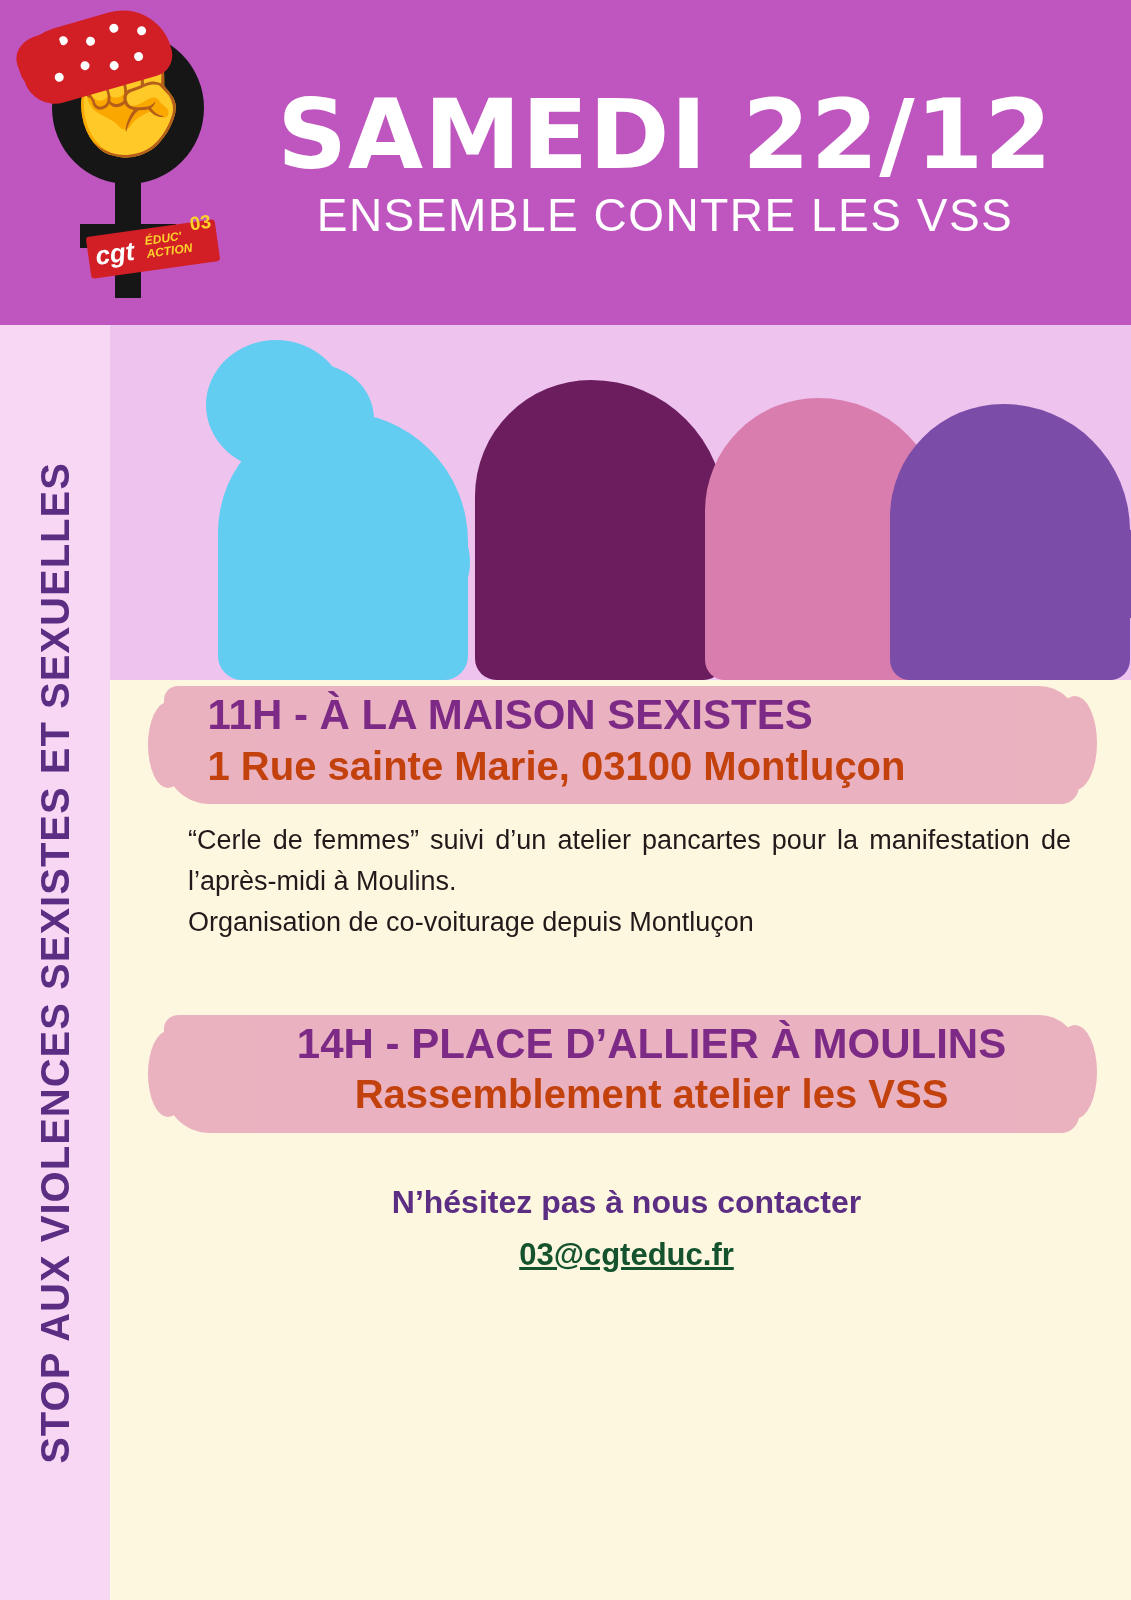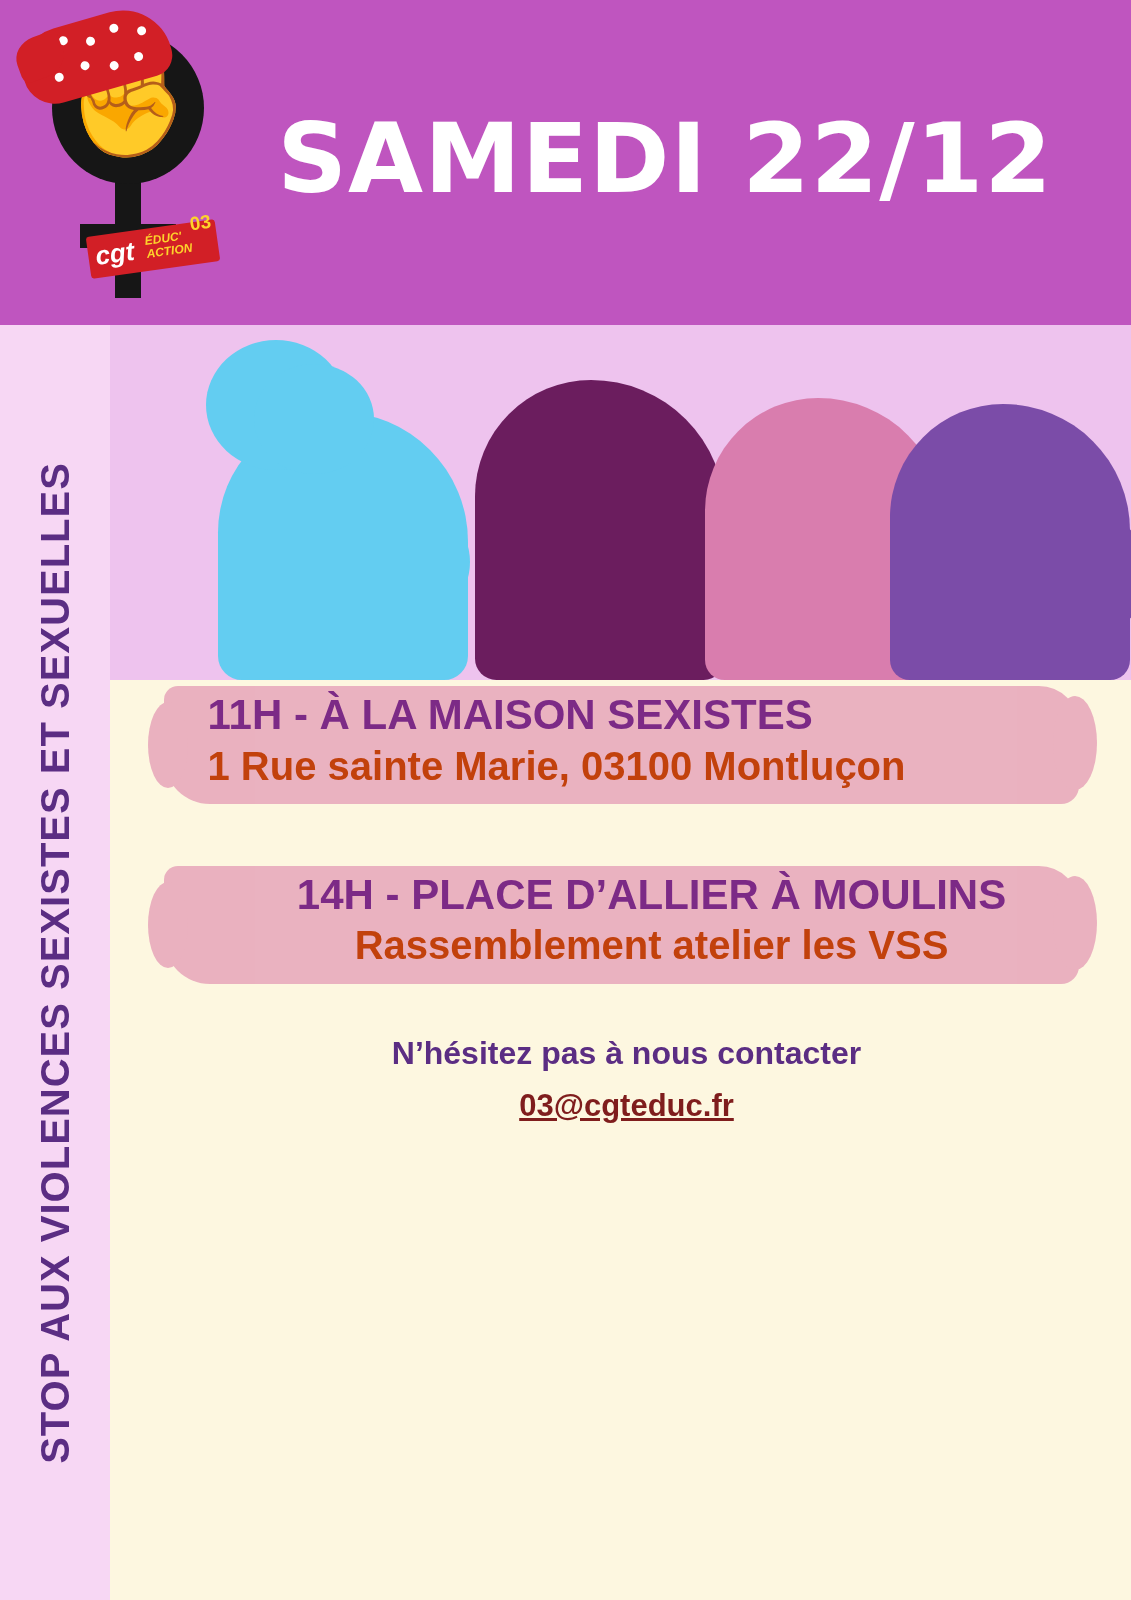--- a/index.html
+++ b/index.html
@@ -394,21 +394,21 @@
     text-align: center;
     padding-left: 12px;
   }
   .contact-line {
     color: #5b2d83;
     font-size: 32px;
     font-weight: bold;
     margin: 0 0 16px 0;
   }
   .contact-mail {
-    color: #7f1d1d;
+    color: #14532d;
     font-size: 31px;
     font-weight: bold;
     text-decoration: underline;
     cursor: pointer;
   }
 </style>
 </head>
 <body>
 
 <div class="poster">
@@ -436,20 +436,21 @@
         <div class="cgt-badge">
           <span class="cgt-text">cgt</span>
           <span class="educ-text">ÉDUC'<br>ACTION</span>
           <span class="num-text">03</span>
         </div>
       </div>
     </div>
 
     <div class="header-text">
       <h1 class="header-title">SAMEDI 22/12</h1>
+      <p class="header-sub">ENSEMBLE CONTRE LES VSS</p>
     </div>
   </div>
 
   <div class="sidebar">
     <span class="sidebar-text">STOP AUX VIOLENCES SEXISTES ET SEXUELLES</span>
   </div>
 
   <div class="silhouettes">
     <div class="head h1">
       <div class="neck"></div>
@@ -477,20 +478,24 @@
 
   <div class="content">
 
     <div class="banner">
       <div class="brush"></div>
       <div class="banner-lines">
         <p class="event-time">11H - À LA MAISON SEXISTES</p>
         <p class="event-place">1 Rue sainte Marie, 03100 Montluçon</p>
       </div>
     </div>
+    <p class="paragraph">
+      <span>“Cerle de femmes” suivi d’un atelier pancartes pour la manifestation de l’après-midi à Moulins.</span>
+      <span class="nojust">Organisation de co-voiturage depuis Montluçon</span>
+    </p>
 
     <div class="banner block2">
       <div class="brush"></div>
       <div class="banner-lines">
         <p class="event-time">14H - PLACE D’ALLIER À MOULINS</p>
         <p class="event-place">Rassemblement atelier les VSS</p>
       </div>
     </div>
 
     <div class="contact">

